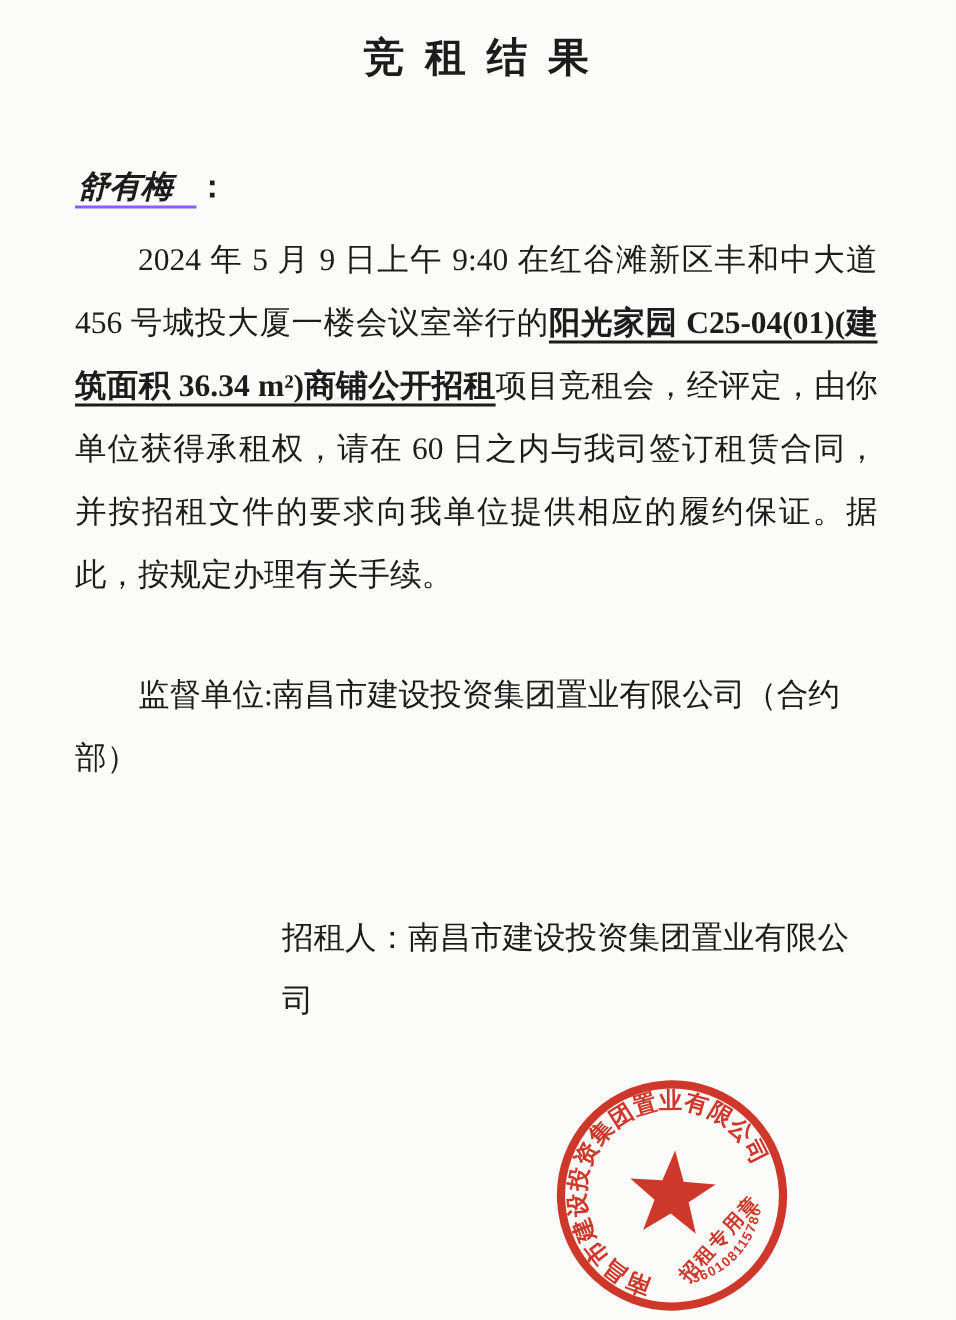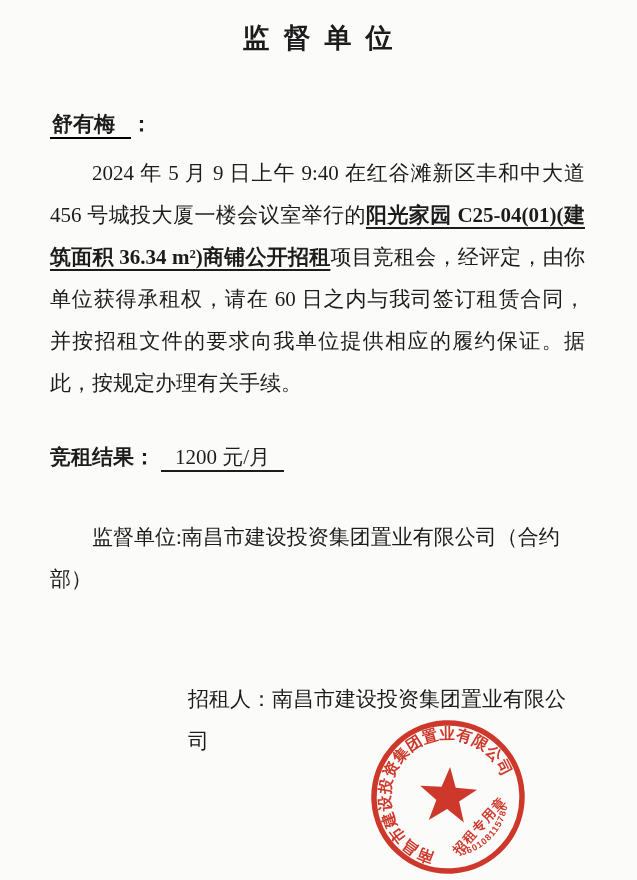--- a/index.html
+++ b/index.html
@@ -27,22 +27,23 @@
     padding-left:14px;     
     line-height:44px;
     margin:0;
   }
   .recipient-line{
     margin-top:43px;
     font-weight:bold;
     line-height:42px;
   }
   .recipient-name{
-    border-bottom:2px solid #000000;
+    border-bottom:2px solid #8b5cf6;
     padding:0 16px 1px 2px;
+    font-style:italic;
   }
   .para{
     margin:0;
     text-align:justify;
   }
   .para.indent{ text-indent:2em; }
   .p1{ margin-top:7px; }
   .hl{
     font-weight:bold;
     text-decoration:underline;
@@ -83,33 +84,30 @@
     font-family:"Liberation Sans","DejaVu Sans",sans-serif;
     fill:#cf2a1b;
     font-weight:bold;
   }
 </style>
 </head>
 <body>
 
 <div class="page">
 
-  <h1 class="doc-title">监督单位</h1>
+  <h1 class="doc-title">竞租结果</h1>
 
   <div class="recipient-line">
     <span class="recipient-name">舒有梅</span><span>：</span>
   </div>
 
   <p class="para indent p1">
     <span>2024 年 5 月 9 日上午 9:40 在红谷滩新区丰和中大道 456 号城投大厦一楼会议室举行的</span><span class="hl">阳光家园 C25-04(01)(建筑面积 36.34 m²)商铺公开招租</span><span>项目竞租会，经评定，由你单位获得承租权，请在 60 日之内与我司签订租赁合同，并按招租文件的要求向我单位提供相应的履约保证。据此，按规定办理有关手续。</span>
   </p>
 
-  <div class="result-line">
-    <span class="result-label">竞租结果：</span><span class="result-value">1200 元/月</span>
-  </div>
 
   <div class="p2-block">
     <p class="contact-line">监督单位:南昌市建设投资集团置业有限公司（合约部）</p>
   </div>
 
   <div class="closing">
     <p class="issuer-line">
       <span>招租人：</span><span>南昌市建设投资集团置业有限公司</span>
     </p>
 

